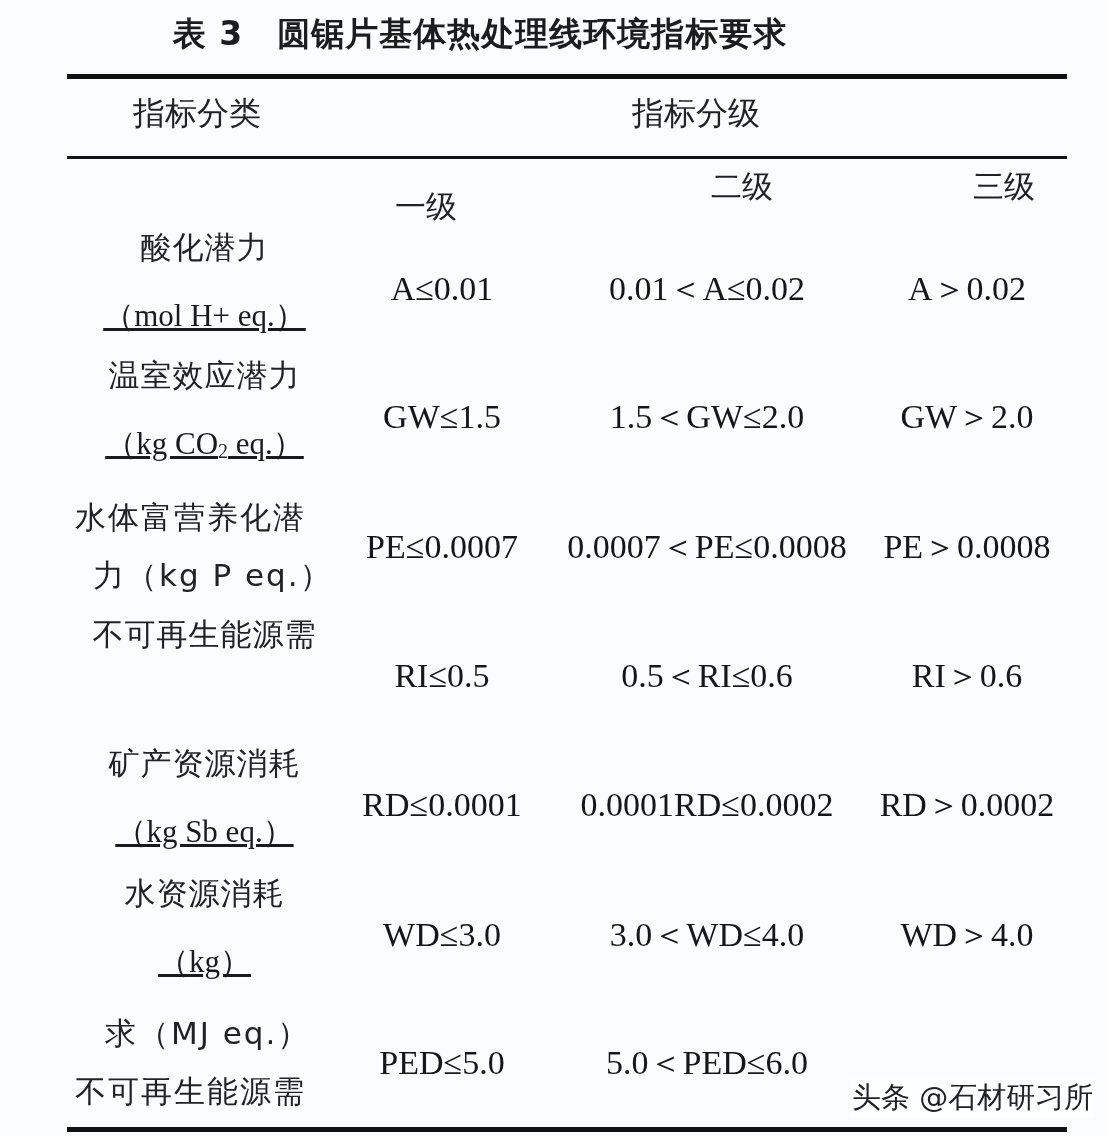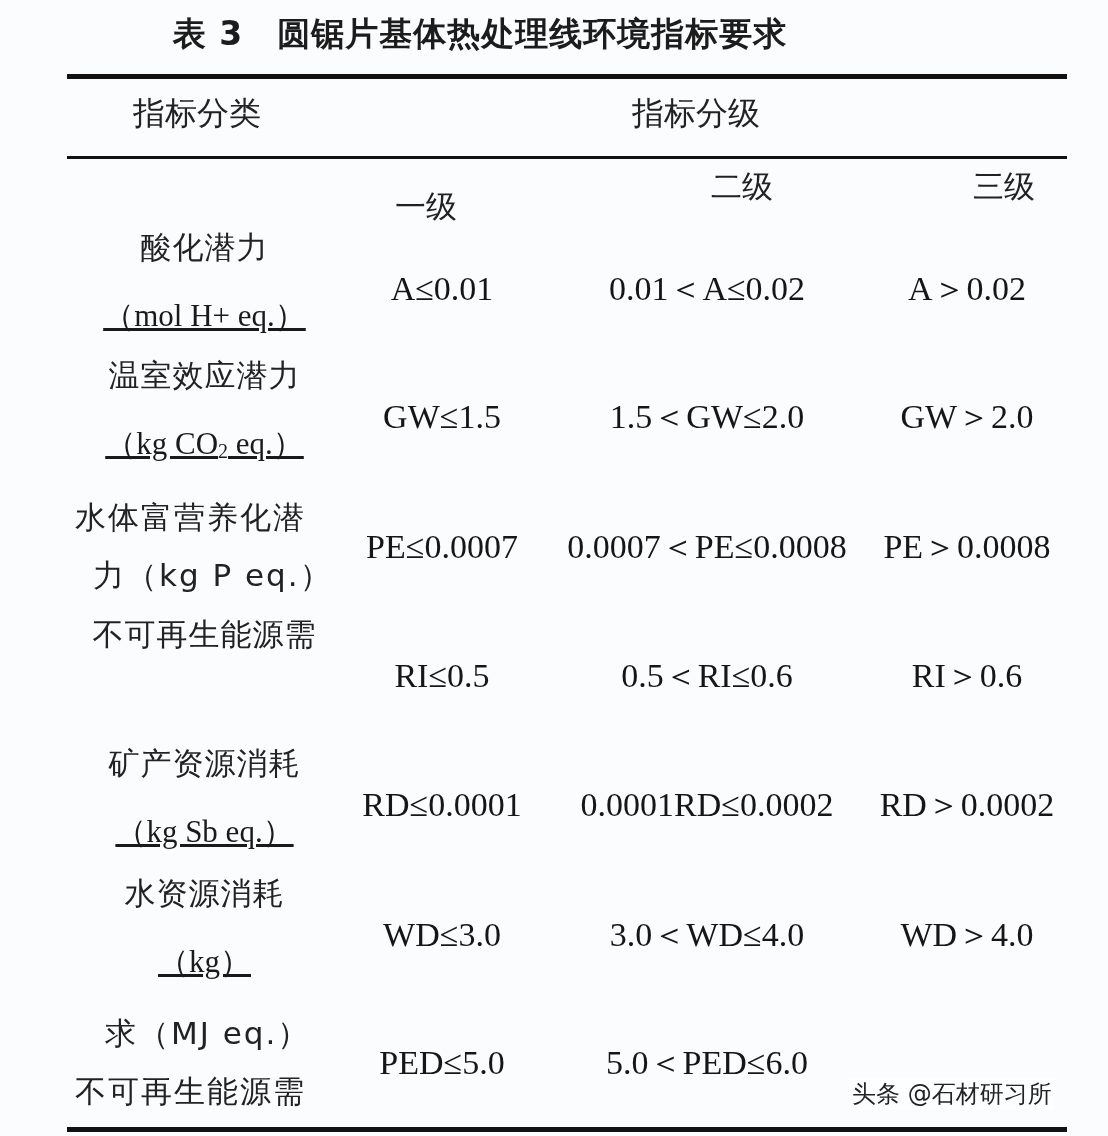--- a/index.html
+++ b/index.html
@@ -109,21 +109,21 @@
     .val.g2 { left: 475px; width: 330px; }
     .val.g3 { left: 795px; width: 210px; }
 
     sub { font-size: 20px; vertical-align: -4px; }
 
     .watermark {
       position: absolute;
       left: 850px;
       top: 1078px;
       font-family: "DejaVu Sans", sans-serif;
-      font-size: 24px;
+      font-size: 29px;
       color: #222;
       background: rgba(255,255,255,0.55);
       padding: 0 2px;
       letter-spacing: 0px;
     }
   </style>
 </head>
 <body>
 
 <div class="title">表 3　圆锯片基体热处理线环境指标要求</div>

